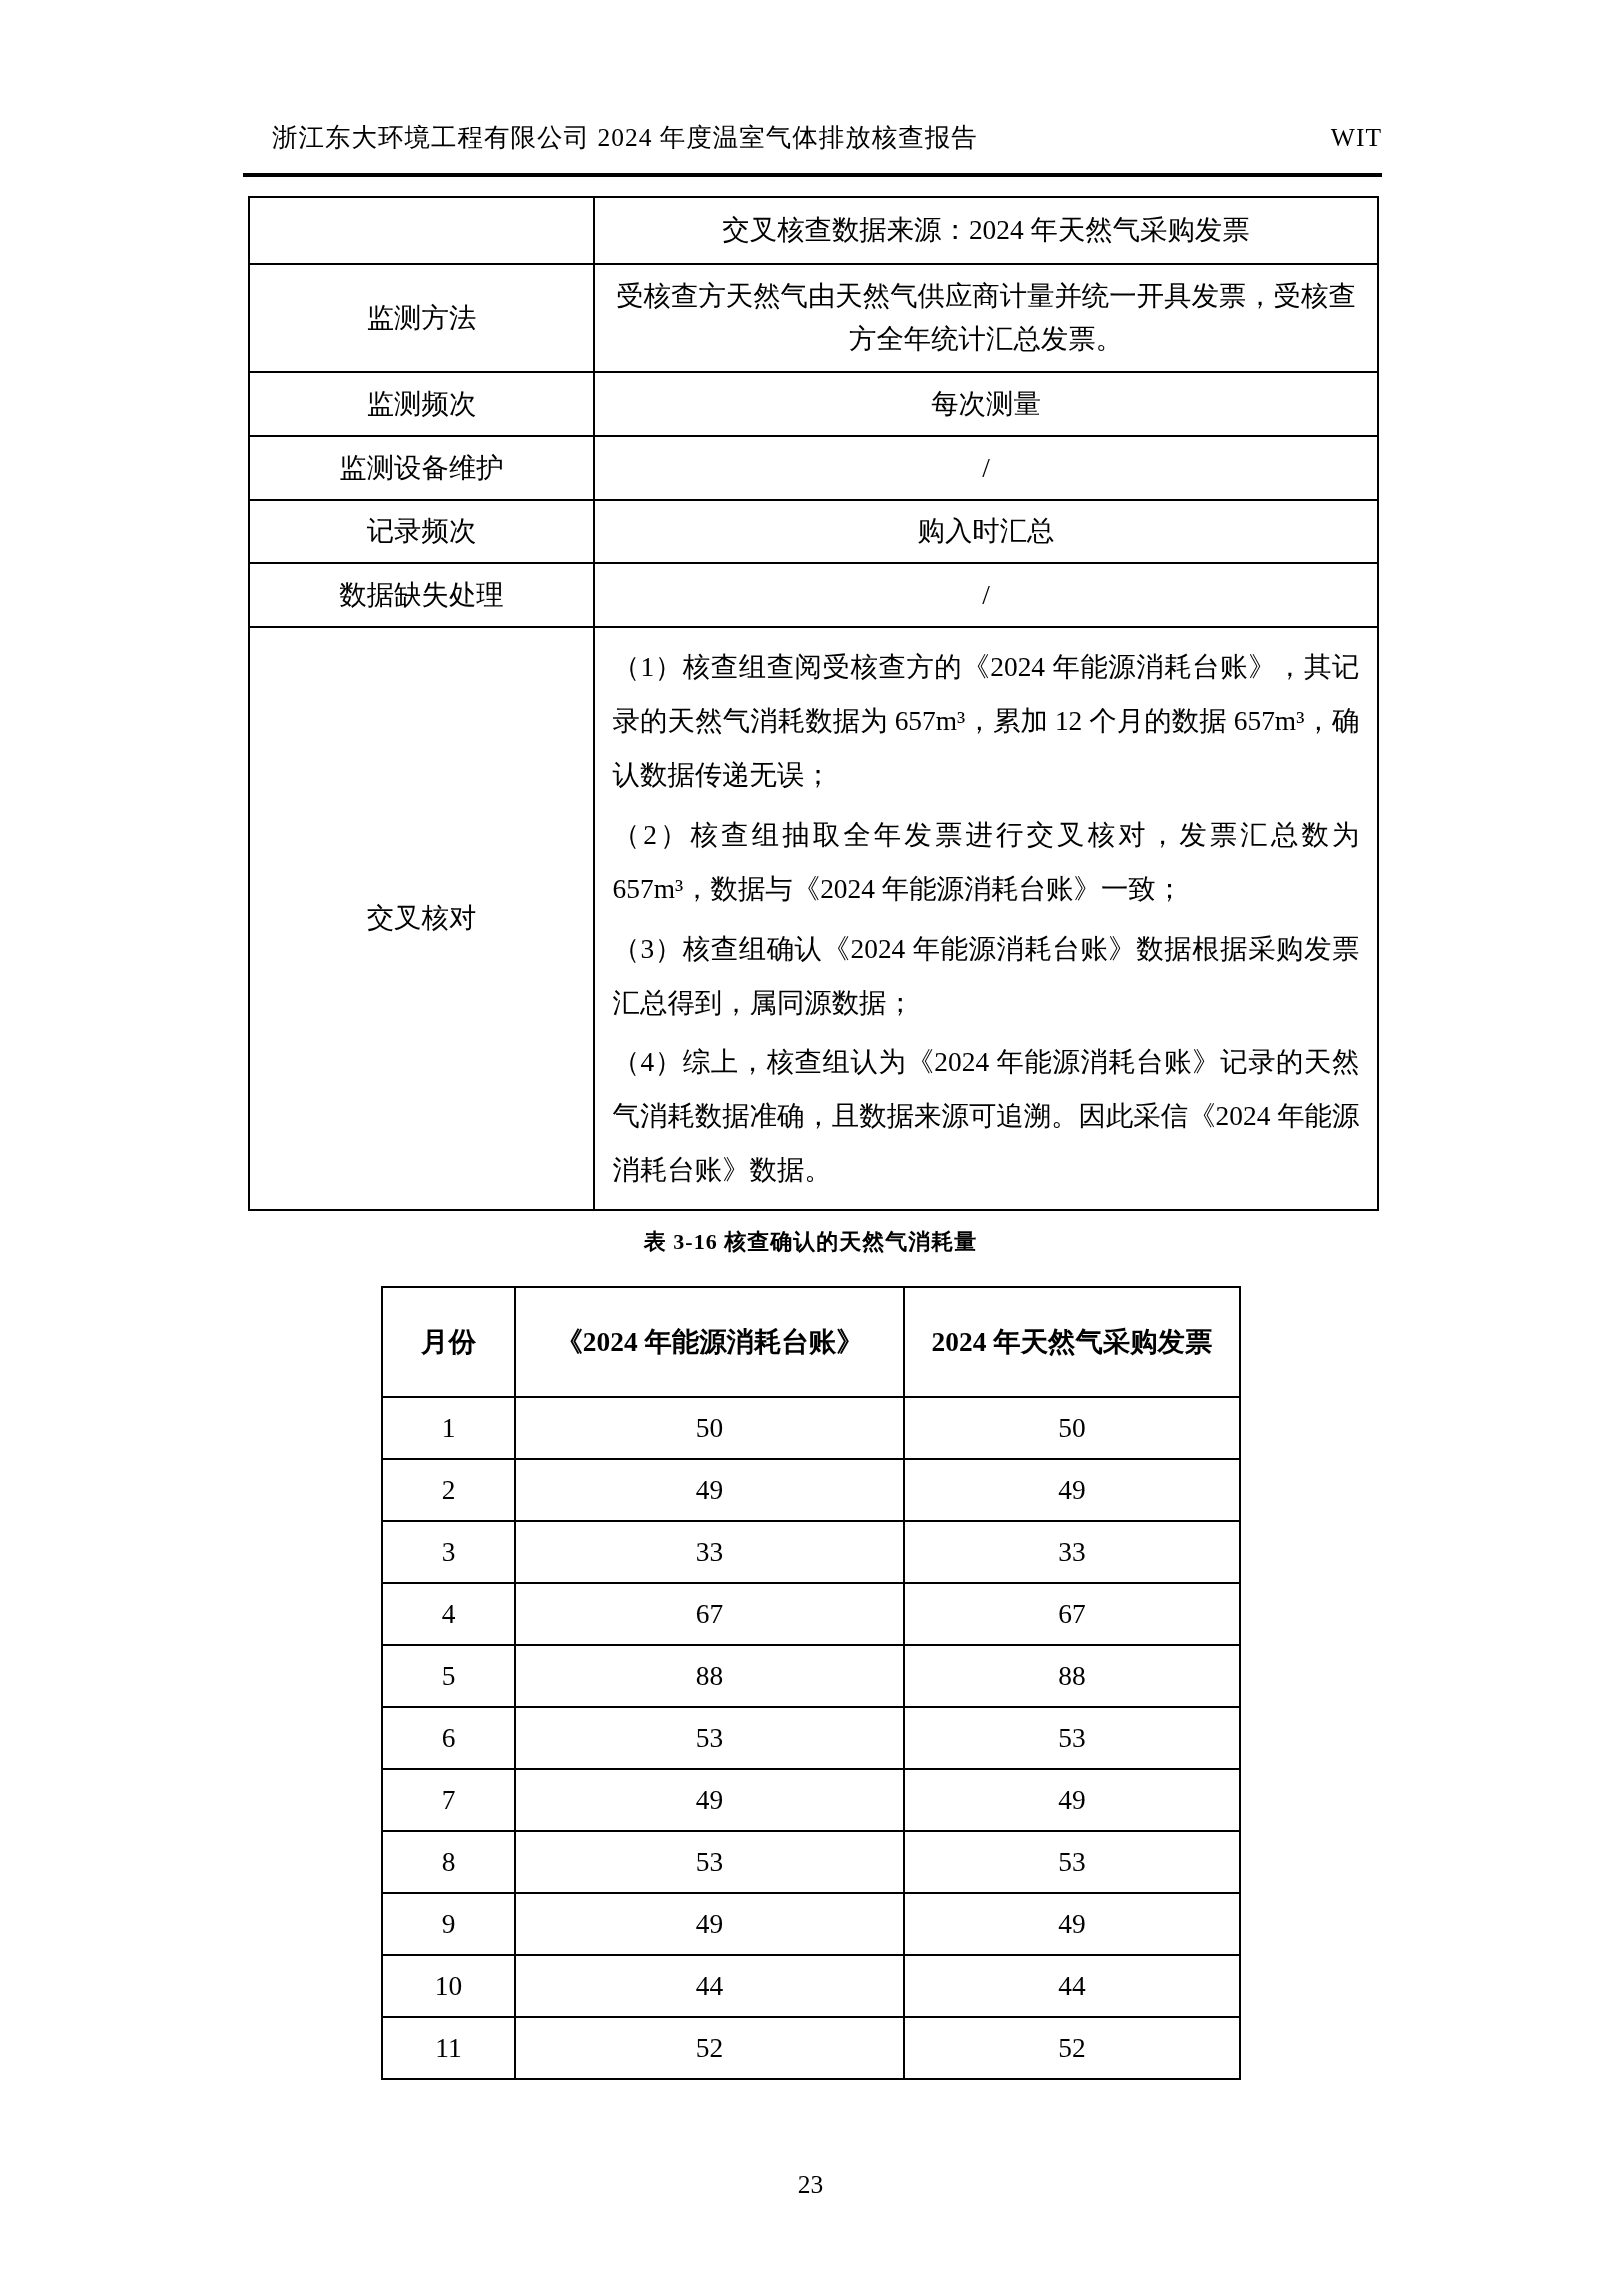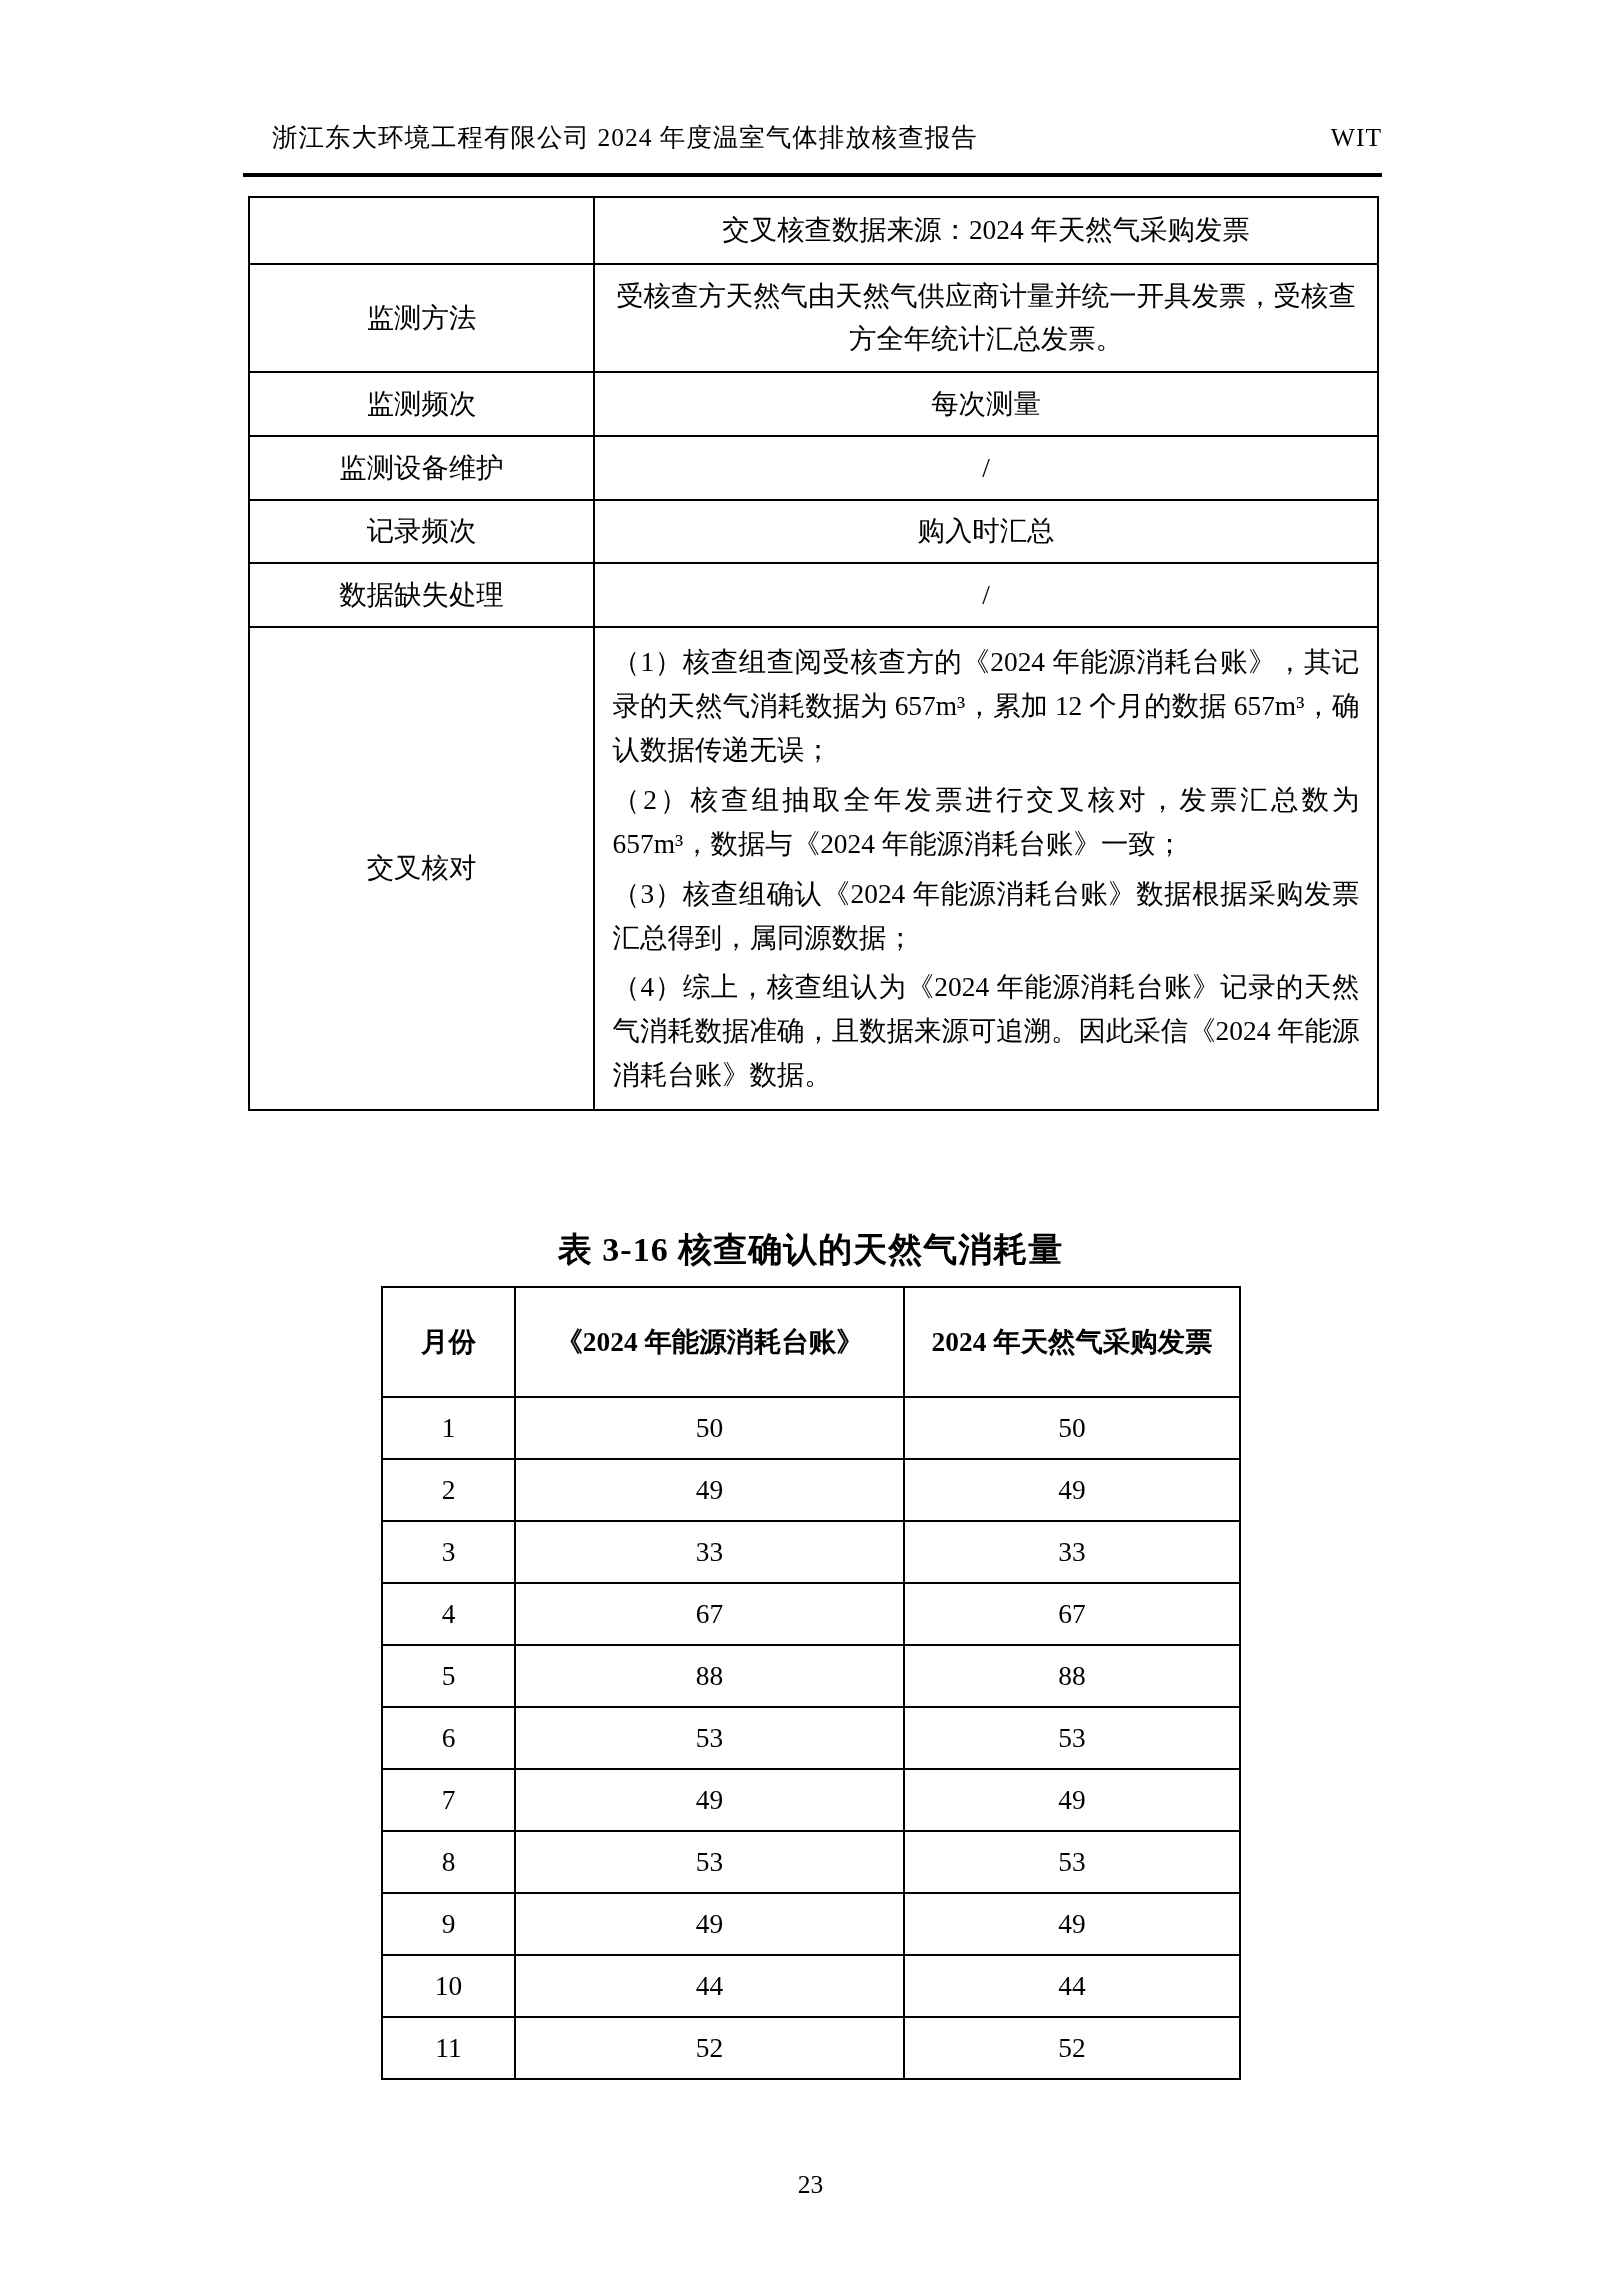--- a/index.html
+++ b/index.html
@@ -60,31 +60,31 @@
     padding: 5.9px 17.6px;
     line-height: 43px;
   }
   table.t1 td.label-cell { padding: 5.9px 7.8px; }
   td.v-topleft  { text-align: left; vertical-align: top; padding-top: 9.8px; }
   td.v-left     { text-align: justify; }
   td.v-center   { text-align: center; margin-left: 14px; }
   .para-block p {
     margin: 5.9px 0;
     text-align: justify;
-    line-height: 44px;
+    line-height: 54px;
   }
 
   
   .table-caption {
     position: absolute;
     top: 1227px;
     left: 0;
     width: 100%;
     text-align: center;
-    font-size: 34px;
+    font-size: 22px;
     font-weight: bold;
     letter-spacing: 1px;
   }
 
   
   table.t2 {
     position: absolute;
     top: 1286px;
     left: 381px;
     width: 859px;

